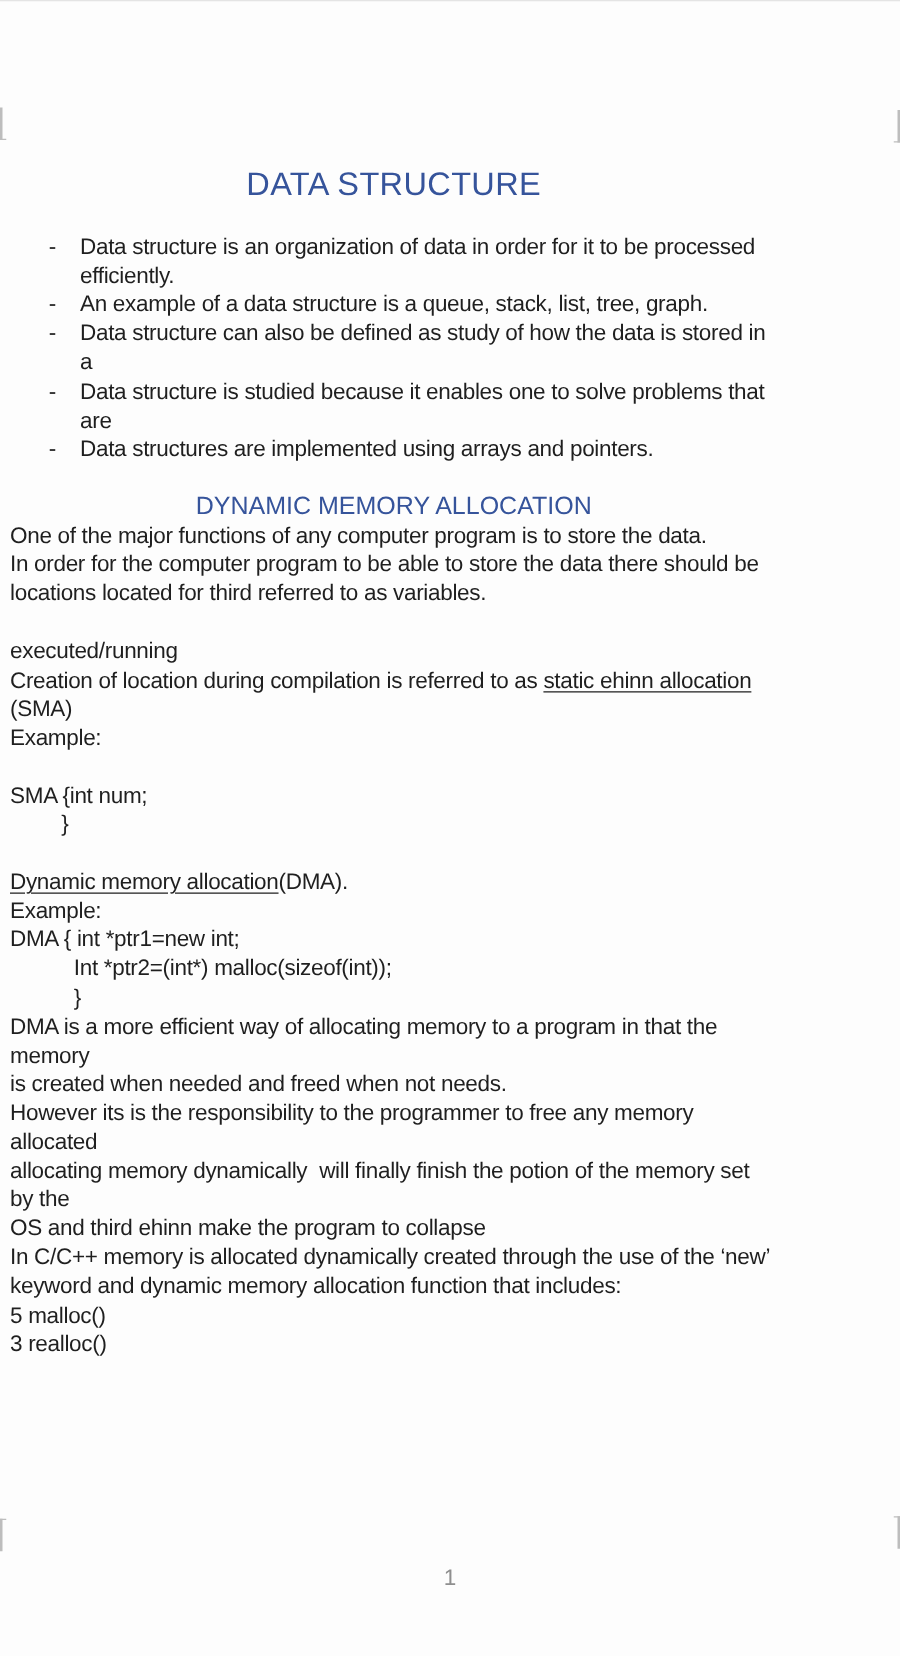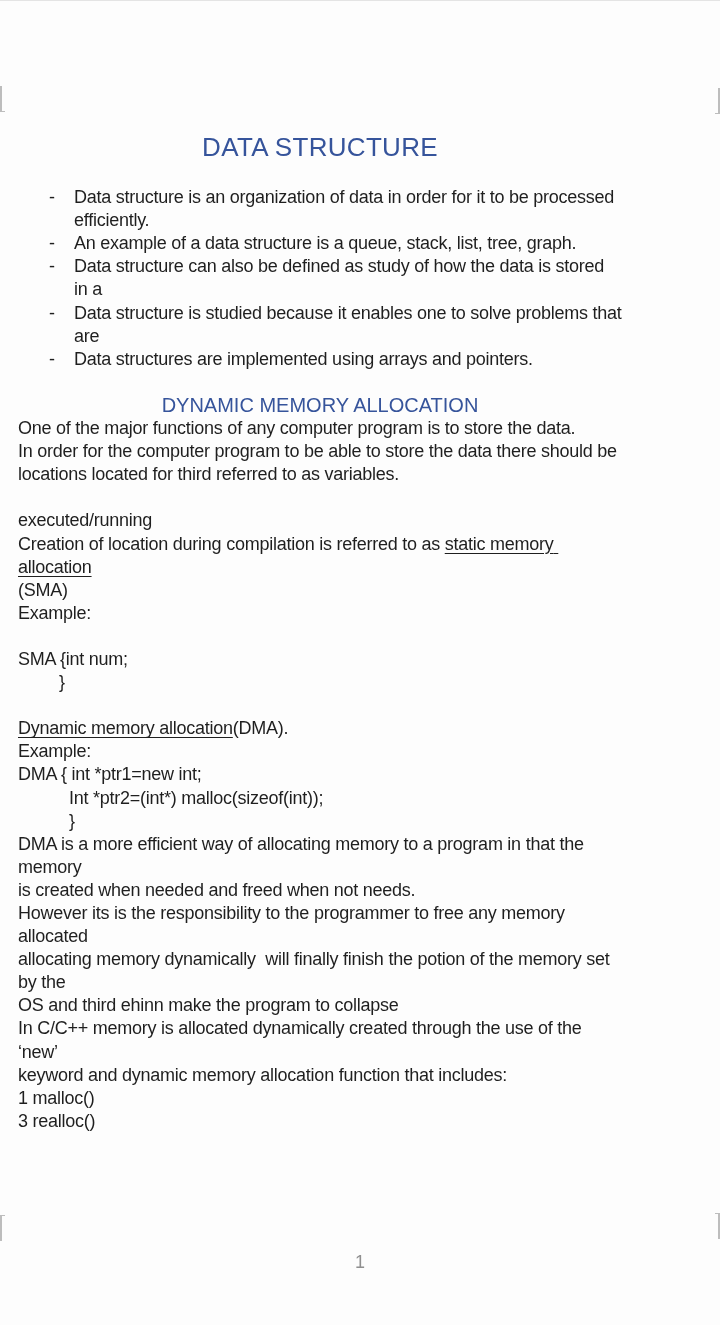--- a/index.html
+++ b/index.html
@@ -11,21 +11,21 @@
     background: #fdfdfd;
     border-top: 1px solid #e4e4e4;
     overflow: hidden;
     font-family: "Liberation Sans", sans-serif;
     color: var(--text, #1f1f1f);
   }
   .doc-body {
     position: absolute;
     left: 0; top: 0;
     width: 628px;
-    padding: 130px 6px 0 18px;
+    padding: 130px 6px 0 8px;
   }
   .line {
     position: relative;
     min-height: 23.1px;
     line-height: 23.1px;
     font-size: 18px;
     letter-spacing: -0.25px;
     white-space: pre-wrap;
     color: var(--text, #1f1f1f);
   }
@@ -91,38 +91,38 @@
       <div class="line bullet"><span class="dash">-</span><span>Data structure can also be defined as study of how the data is stored in a</span></div>
       <div class="line bullet"><span class="dash">-</span><span>Data structure is studied because it enables one to solve problems that are</span></div>
       <div class="line bullet"><span class="dash">-</span><span>Data structures are implemented using arrays and pointers.</span></div>
       <div class="line gap"></div>
       <div class="line heading"><span>DYNAMIC MEMORY ALLOCATION</span></div>
       <div class="line body"><span>One of the major functions of any computer program is to store the data.</span></div>
       <div class="line body"><span>In order for the computer program to be able to store the data there should be</span></div>
       <div class="line body"><span>locations located for third referred to as variables.</span></div>
       <div class="line gap"></div>
       <div class="line body"><span>executed/running</span></div>
-      <div class="line body"><span>Creation of location during compilation is referred to as </span><span class="u">static memory allocation</span></div>
+      <div class="line body"><span>Creation of location during compilation is referred to as </span><span class="u">static ehinn allocation</span></div>
       <div class="line body"><span>(SMA)</span></div>
       <div class="line body"><span>Example:</span></div>
       <div class="line gap"></div>
       <div class="line body"><span>SMA {int num;</span></div>
       <div class="line code-indent-1"><span>}</span></div>
       <div class="line gap"></div>
       <div class="line body"><span class="u">Dynamic memory allocation</span><span>(DMA).</span></div>
       <div class="line body"><span>Example:</span></div>
       <div class="line body"><span>DMA { int *ptr1=new int;</span></div>
       <div class="line code-indent-2"><span>Int *ptr2=(int*) malloc(sizeof(int));</span></div>
       <div class="line code-indent-2"><span>}</span></div>
       <div class="line body"><span>DMA is a more efficient way of allocating memory to a program in that the memory</span></div>
       <div class="line body"><span>is created when needed and freed when not needs.</span></div>
       <div class="line body"><span>However its is the responsibility to the programmer to free any memory allocated</span></div>
       <div class="line body"><span>allocating memory dynamically  will finally finish the potion of the memory set by the</span></div>
       <div class="line body"><span>OS and third ehinn make the program to collapse</span></div>
       <div class="line body"><span>In C/C++ memory is allocated dynamically created through the use of the ‘new’</span></div>
       <div class="line body"><span>keyword and dynamic memory allocation function that includes:</span></div>
-      <div class="line body"><span>1 malloc()</span></div>
+      <div class="line body"><span>5 malloc()</span></div>
       <div class="line body"><span>3 realloc()</span></div>
     </div>
 
   <div class="footer">1</div>
 
 </div>
 
 </body></html>

